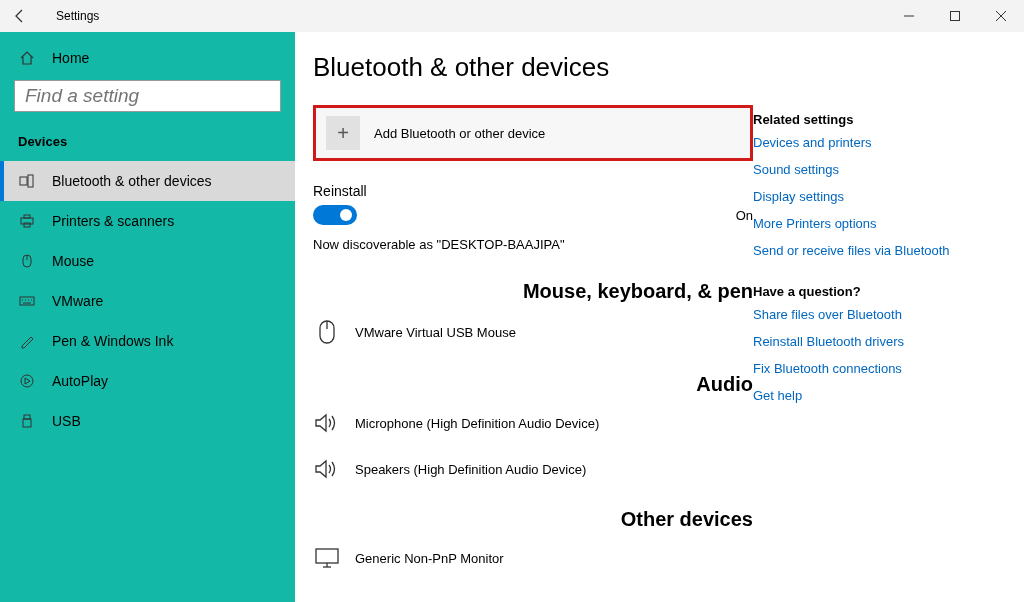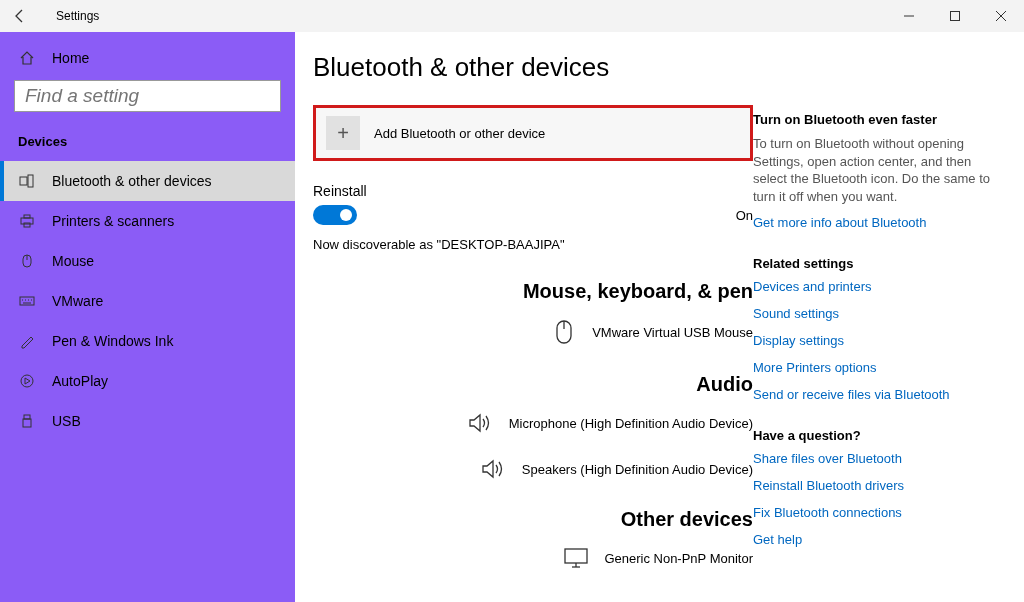--- a/index.html
+++ b/index.html
@@ -30,21 +30,21 @@
   }
   .titlebar .spacer { flex: 1; }
   .titlebar .winbtn {
     width: 46px; height: 32px;
     display:flex; align-items:center; justify-content:center;
     cursor:pointer;
   }
   .body { flex:1; display:flex; overflow:hidden; }
   .sidebar {
     width: 295px;
-    background: #8b5cf6;
+    background: #14b8a6;
     padding-top: 10px;
     overflow:auto;
   }
   .home-row {
     display:flex; align-items:center;
     padding: 8px 18px;
     gap: 16px;
     font-size: 14px;
     cursor:pointer;
   }
@@ -116,21 +116,20 @@
   .toggle-knob {
     width:12px; height:12px; border-radius:50%;
     background:#fff; position:absolute; top:4px; right:5px;
   }
   .discoverable { font-size: 13px; margin-bottom: 28px; }
   .section-heading { font-size: 20px; font-weight: 700; margin: 10px 0 10px; text-align: right; }
   .device-row {
     display:flex; align-items:center; gap:14px;
     padding: 6px 0 18px;
     font-size: 13px;
-    justify-content: flex-end;
   }
   .device-icon { width:28px; display:flex; justify-content:center; }
   .right {
     width: 260px;
     padding: 60px 10px 0 0;
   }
   .right h4 { font-size: 13px; font-weight:600; margin: 0 0 8px; }
   .right p { font-size: 13px; color:#555; margin-bottom:10px; line-height:1.35;}
   .right a { display:block; font-size:13px; color:#0067c0; text-decoration:none; margin-bottom:12px; cursor:pointer;}
   .right .group { margin-bottom: 26px; }
@@ -318,25 +317,20 @@
                 <line x1="9" y1="20" x2="17" y2="20" stroke="#333" stroke-width="1.3"></line>
                 <line x1="13" y1="16" x2="13" y2="20" stroke="#333" stroke-width="1.3"></line>
               </svg>
           </span>
           <span>Generic Non-PnP Monitor</span>
         </div>
       </div>
 
       <div class="right">
         <div class="group">
-          <h4>Turn on Bluetooth even faster</h4>
-          <p>To turn on Bluetooth without opening Settings, open action center, and then select the Bluetooth icon. Do the same to turn it off when you want.</p>
-          <a>Get more info about Bluetooth</a>
-        </div>
-        <div class="group">
           <h4>Related settings</h4>
           <a>Devices and printers</a>
           <a>Sound settings</a>
           <a>Display settings</a>
           <a>More Printers options</a>
           <a>Send or receive files via Bluetooth</a>
         </div>
         <div class="group">
           <h4>Have a question?</h4>
           <a>Share files over Bluetooth</a>

